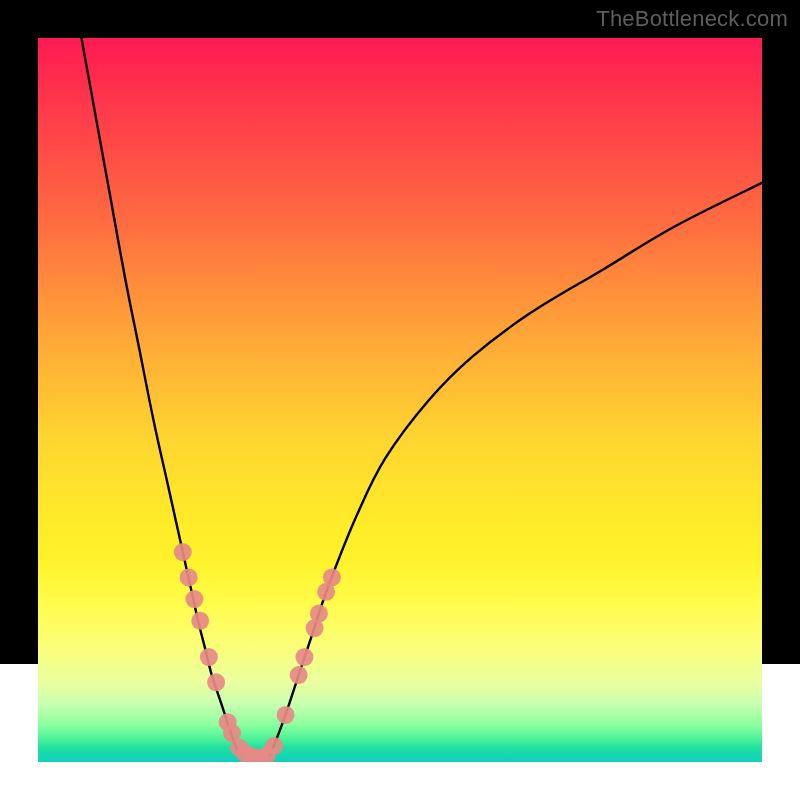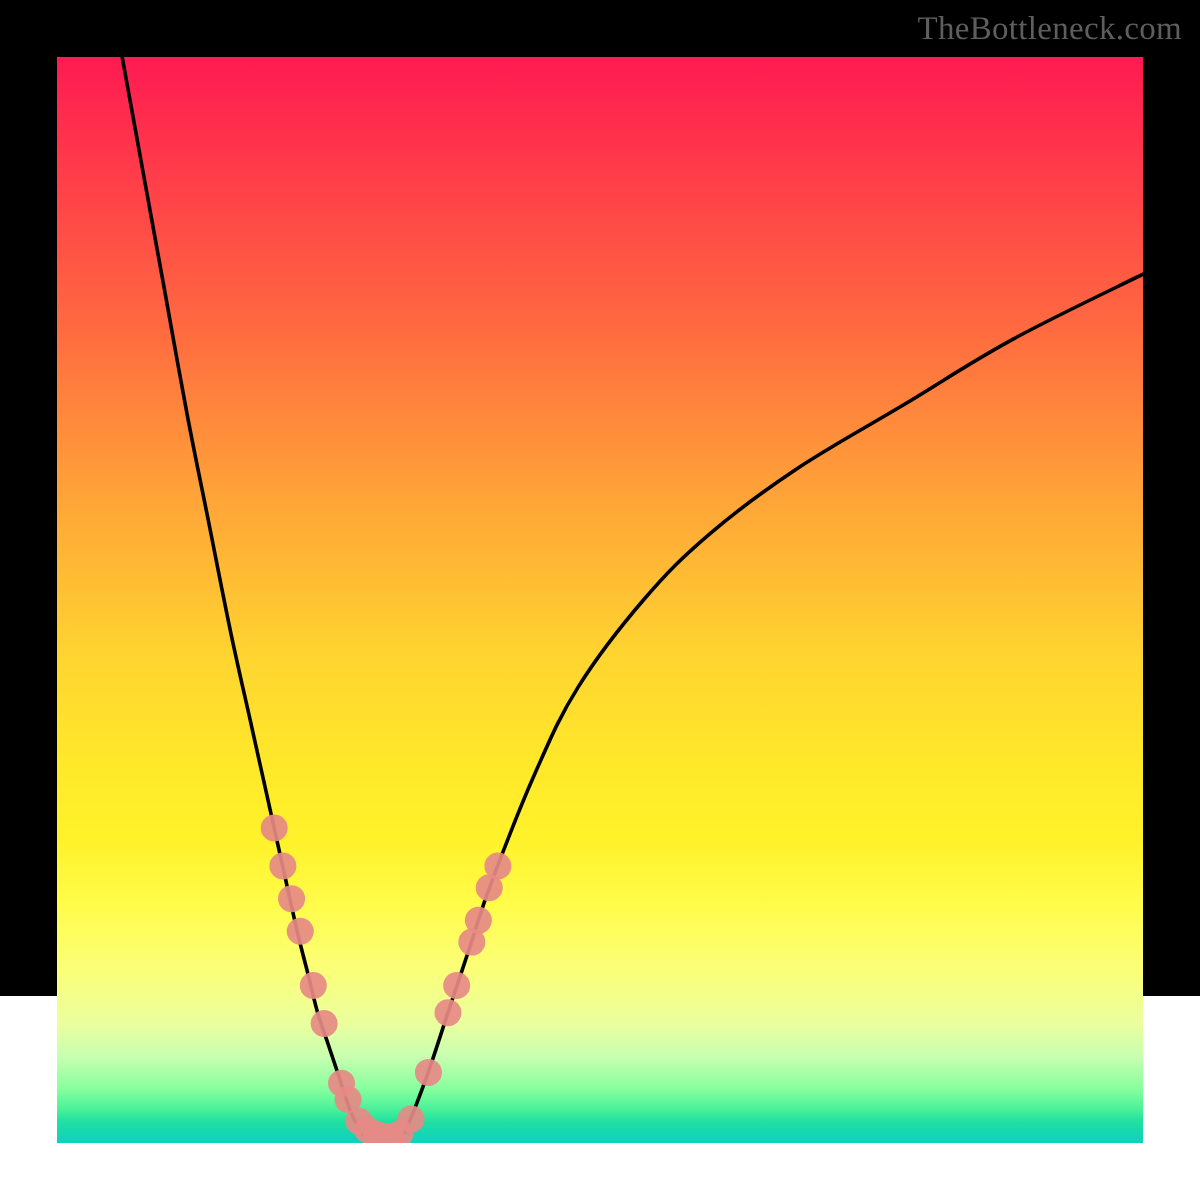--- a/index.html
+++ b/index.html
@@ -8,21 +8,20 @@
     width: 800px;
     height: 800px;
     overflow: hidden;
     font-family: Arial, Helvetica, sans-serif;
   }
   .frame {
     position: relative;
     width: 800px;
     height: 664px;
     background: #000;
-    font-family: Liberation Serif, serif;
   }
   .plot-area {
     position: absolute;
     left: 38px;
     top: 38px;
     width: 724px;
     height: 724px;
     background: linear-gradient(
       to bottom,
       #ff1a52 0%,

